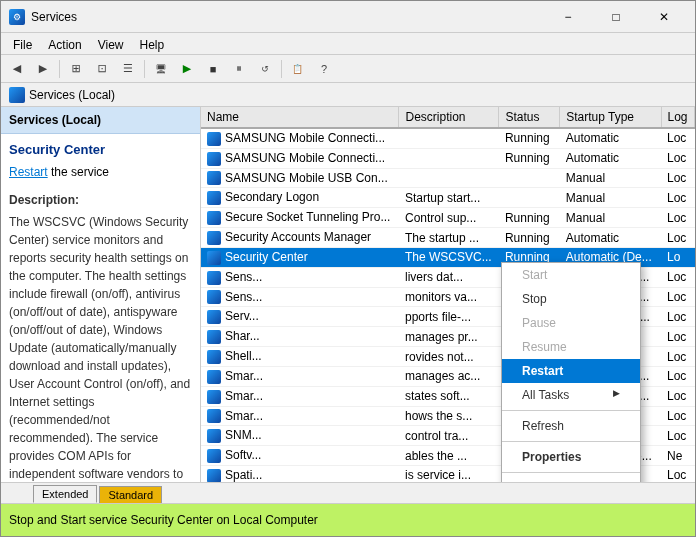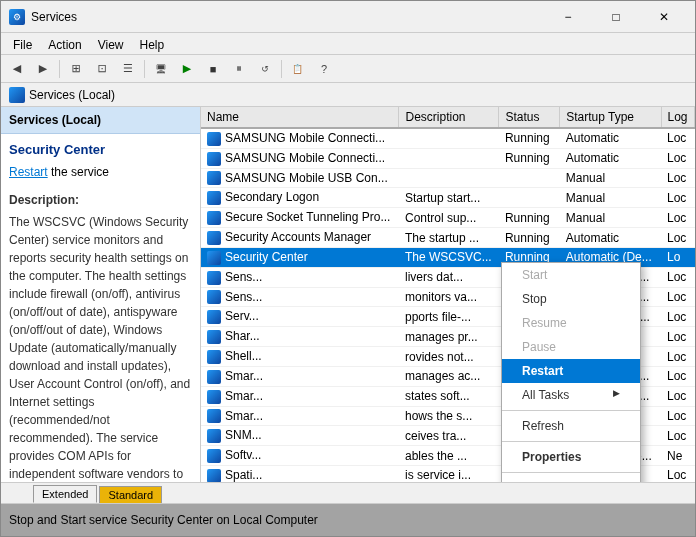--- a/index.html
+++ b/index.html
@@ -257,21 +257,21 @@
       margin: 3px 0;
     }
     
     .context-menu-item.has-submenu::after {
       content: '▶';
       float: right;
       font-size: 9px;
     }
     
     .status-bar {
-      background: #a3a3a3;
+      background: #bef264;
       height: 22px;
       display: flex;
       align-items: center;
       padding: 16px 8px;
       border-top: 1px solid #ccc;
       font-size: 11px;
     }
     
     .status-tab {
       padding: 2px 8px;
@@ -466,21 +466,21 @@
               </tr>
               <tr>
                 <td><span class="service-icon"></span>Smar...</td>
                 <td>hows the s...</td>
                 <td></td>
                 <td>Manual</td>
                 <td>Loc</td>
               </tr>
               <tr>
                 <td><span class="service-icon"></span>SNM...</td>
-                <td>ceives tra...</td>
+                <td>control tra...</td>
                 <td></td>
                 <td>Manual</td>
                 <td>Loc</td>
               </tr>
               <tr>
                 <td><span class="service-icon"></span>Softv...</td>
                 <td>ables the ...</td>
                 <td></td>
                 <td>Automatic (De...</td>
                 <td>Ne</td>
@@ -499,22 +499,22 @@
                 <td>Manual (Trigg...</td>
                 <td>Loc</td>
               </tr>
             </tbody>
         </table>
       </div>
 
       <div class="context-menu">
         <div class="context-menu-item disabled">Start</div>
         <div class="context-menu-item">Stop</div>
+        <div class="context-menu-item disabled">Pause</div>
         <div class="context-menu-item disabled">Resume</div>
-        <div class="context-menu-item disabled">Pause</div>
         <div class="context-menu-item highlighted">Restart</div>
         <div class="context-menu-item has-submenu">All Tasks</div>
         <div class="context-menu-separator"></div>
         <div class="context-menu-item">Refresh</div>
         <div class="context-menu-separator"></div>
         <div class="context-menu-item bold" style="font-weight:bold;">Properties</div>
         <div class="context-menu-separator"></div>
         <div class="context-menu-item">Help</div>
       </div>
     </div>

